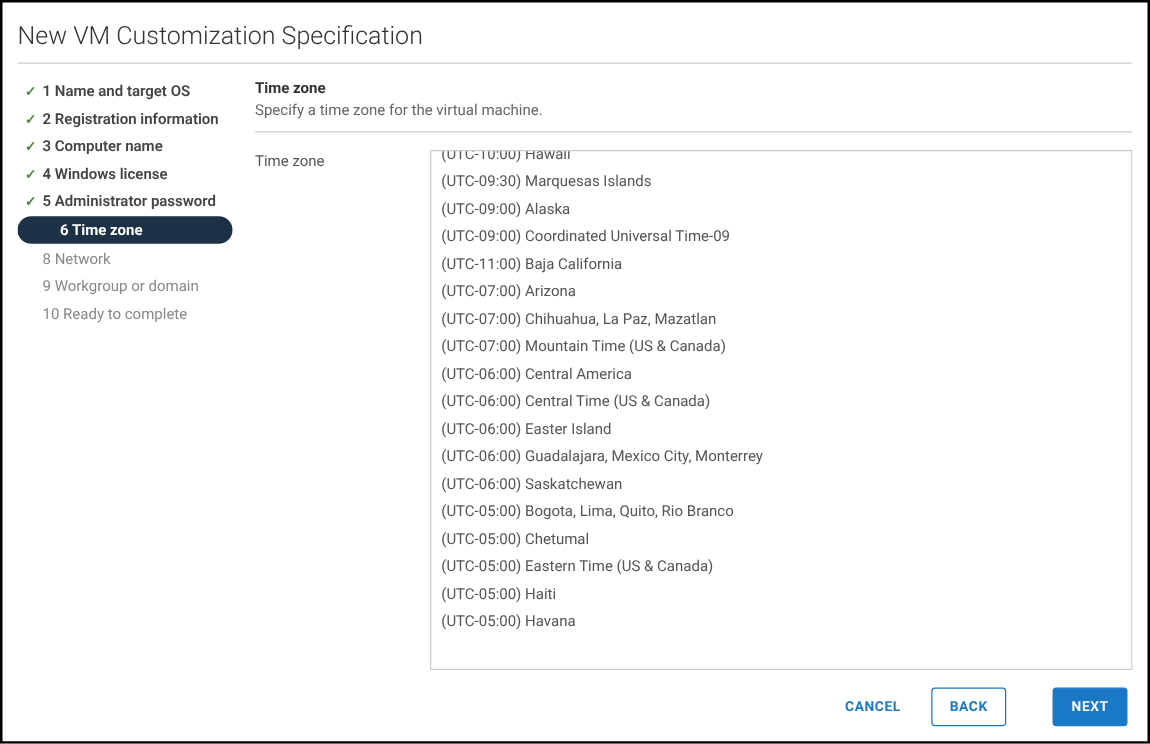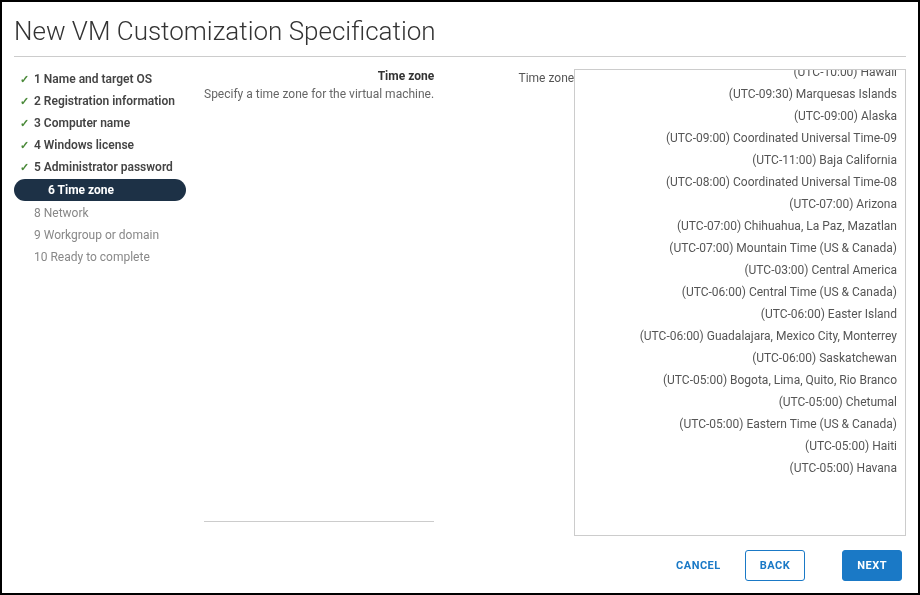--- a/index.html
+++ b/index.html
@@ -11,21 +11,21 @@
     }
     .modal {
       width: 920px;
       height: 595px;
       border: 2px solid #000;
       display: flex;
       flex-direction: column;
       padding: 10px 12px;
     }
     .modal-title {
-      font-size: 26px;
+      font-size: 20px;
       font-weight: 300;
       color: #333;
       padding: 4px 0 10px 0;
       border-bottom: 1px solid #ccc;
     }
     .modal-body {
       display: flex;
       flex: 1;
       overflow: hidden;
       padding-top: 12px;
@@ -57,24 +57,23 @@
       font-weight: 700;
       border-radius: 12px;
       padding: 4px 20px;
       text-align: right;
     }
     .step.pending { color: #888; }
     .step.active .check, .step.pending .check { visibility: hidden; }
     .content {
       flex: 1;
       display: flex;
-      flex-direction: row;
+      flex-direction: column;
       overflow: hidden;
       padding-left: 10px;
-      text-align: right;
     }
     .section-header {
       border-bottom: 1px solid #ccc;
       padding-bottom: 10px;
       margin-bottom: 14px;
     }
     .section-title { font-size: 12px; font-weight: 700; color: #333; margin-bottom: 4px; }
     .section-desc { font-size: 12px; color: #666; }
     .form-row {
       display: flex;
@@ -186,25 +185,24 @@
 
       <div class="form-row">
         <div class="form-label">Time zone</div>
         <div class="listbox-wrap">
           <div class="listbox" id="listbox">
               <div class="option cut-top">(UTC-10:00) Hawaii</div>
               <div class="option">(UTC-09:30) Marquesas Islands</div>
               <div class="option">(UTC-09:00) Alaska</div>
               <div class="option">(UTC-09:00) Coordinated Universal Time-09</div>
               <div class="option">(UTC-11:00) Baja California</div>
-              <div class="option">(UTC-08:00) Coordinated Universal Time-08</div>
               <div class="option">(UTC-07:00) Arizona</div>
               <div class="option">(UTC-07:00) Chihuahua, La Paz, Mazatlan</div>
               <div class="option">(UTC-07:00) Mountain Time (US &amp; Canada)</div>
-              <div class="option">(UTC-03:00) Central America</div>
+              <div class="option">(UTC-06:00) Central America</div>
               <div class="option">(UTC-06:00) Central Time (US &amp; Canada)</div>
               <div class="option">(UTC-06:00) Easter Island</div>
               <div class="option">(UTC-06:00) Guadalajara, Mexico City, Monterrey</div>
               <div class="option">(UTC-06:00) Saskatchewan</div>
               <div class="option">(UTC-05:00) Bogota, Lima, Quito, Rio Branco</div>
               <div class="option">(UTC-05:00) Chetumal</div>
               <div class="option">(UTC-05:00) Eastern Time (US &amp; Canada)</div>
               <div class="option">(UTC-05:00) Haiti</div>
               <div class="option">(UTC-05:00) Havana</div>
             </div>

